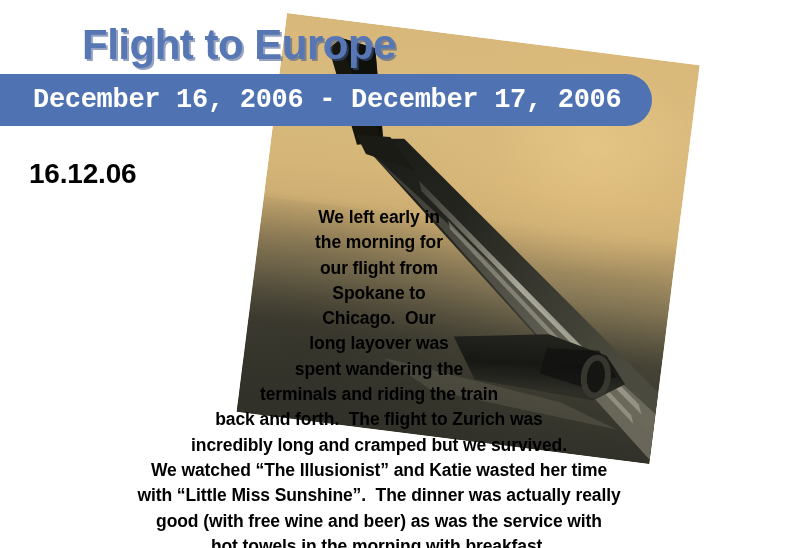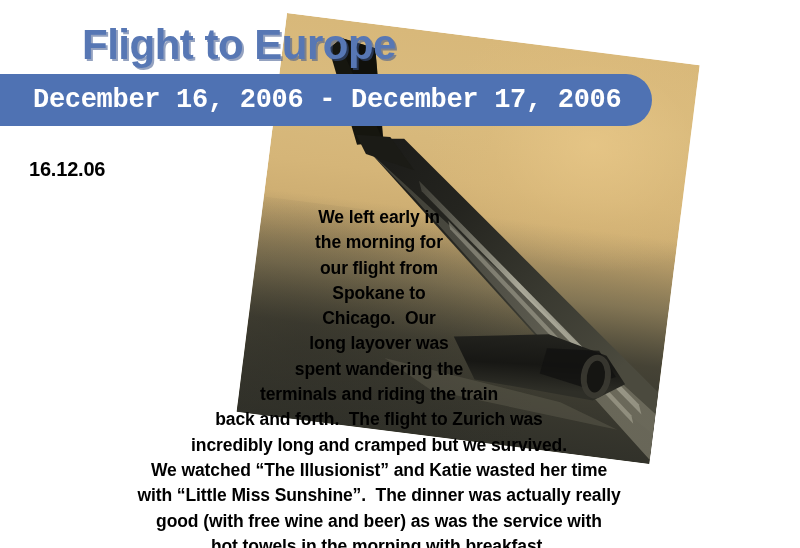--- a/index.html
+++ b/index.html
@@ -119,21 +119,21 @@
     line-height: 32px;
     font-family: Liberation Mono, monospace;
     margin-left: 17px;
   }
 
   
   #entry-date {
     position: absolute;
     left: 29px;
     top: 158px;
-    font-size: 20px;
+    font-size: 28px;
     font-weight: bold;
     color: #000000;
     letter-spacing: -0.2px;
     font-family: "Liberation Sans", sans-serif;
   }
   #entry-body {
     position: absolute;
     left: 29px;
     top: 205px;
     width: 700px;

